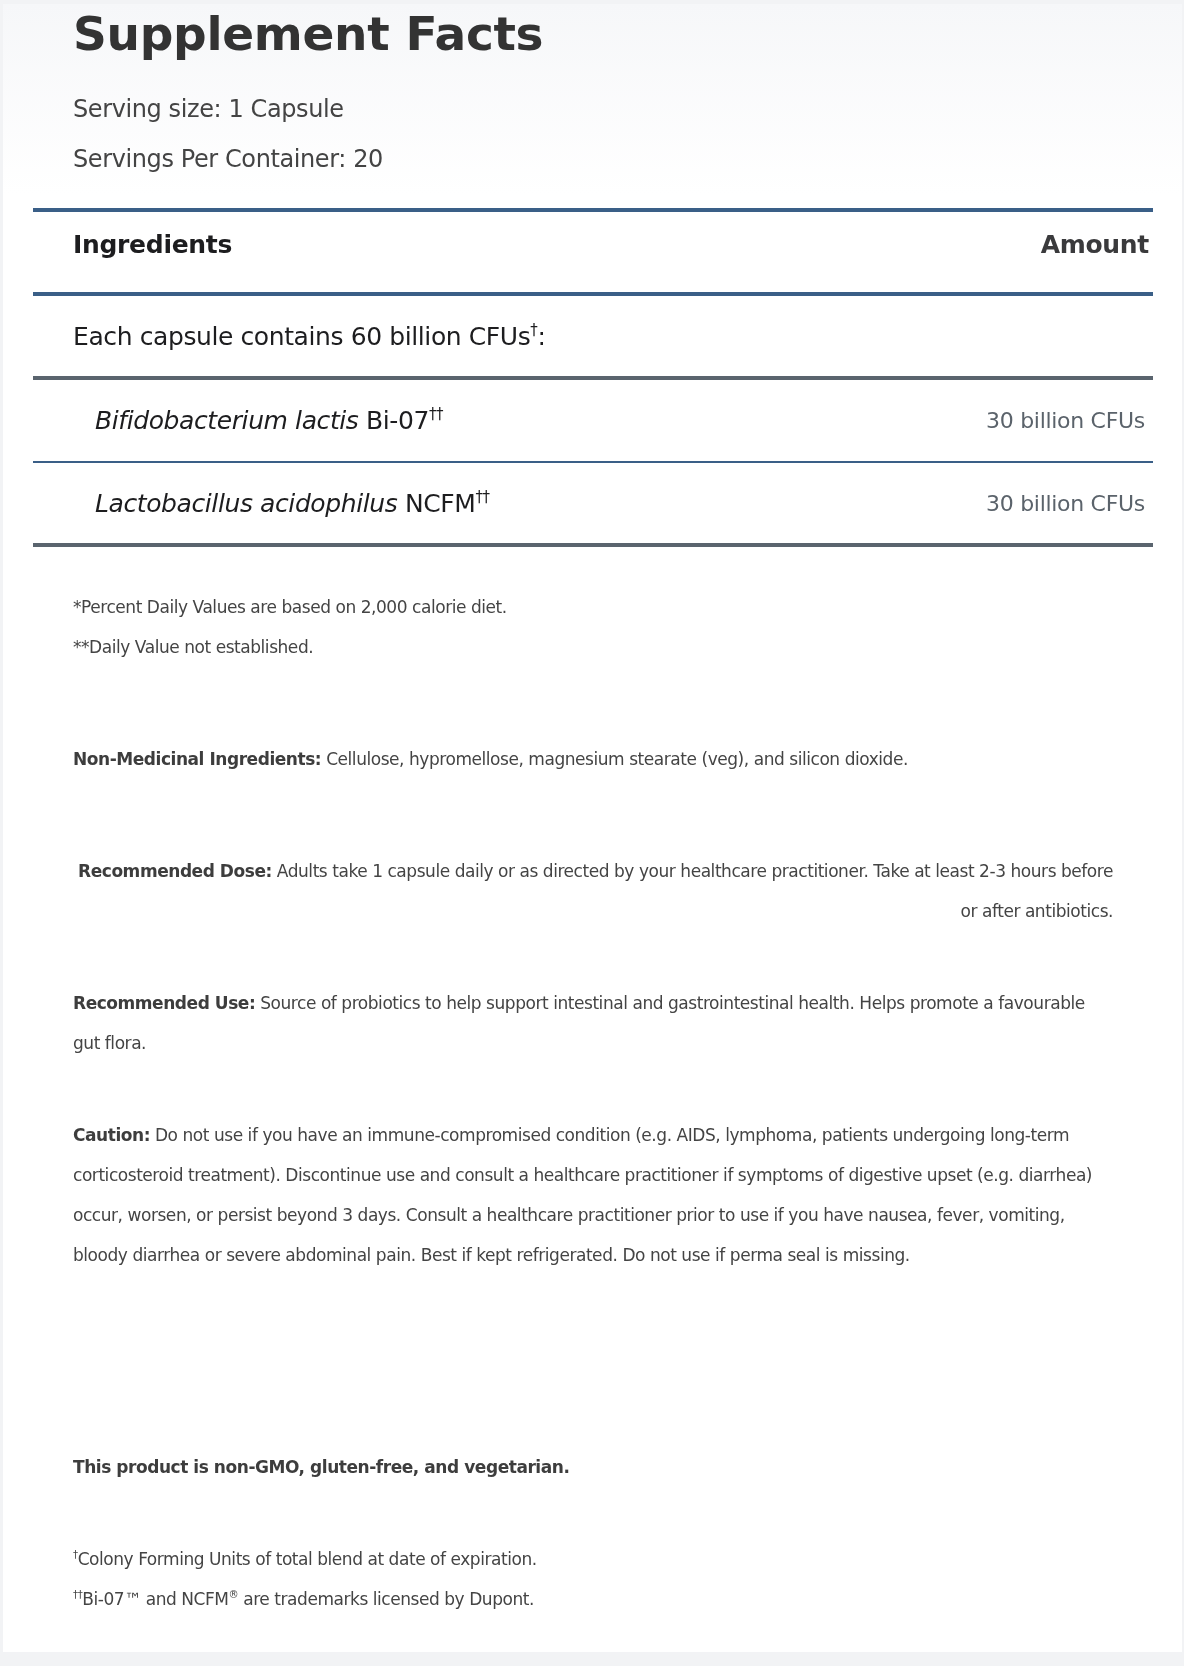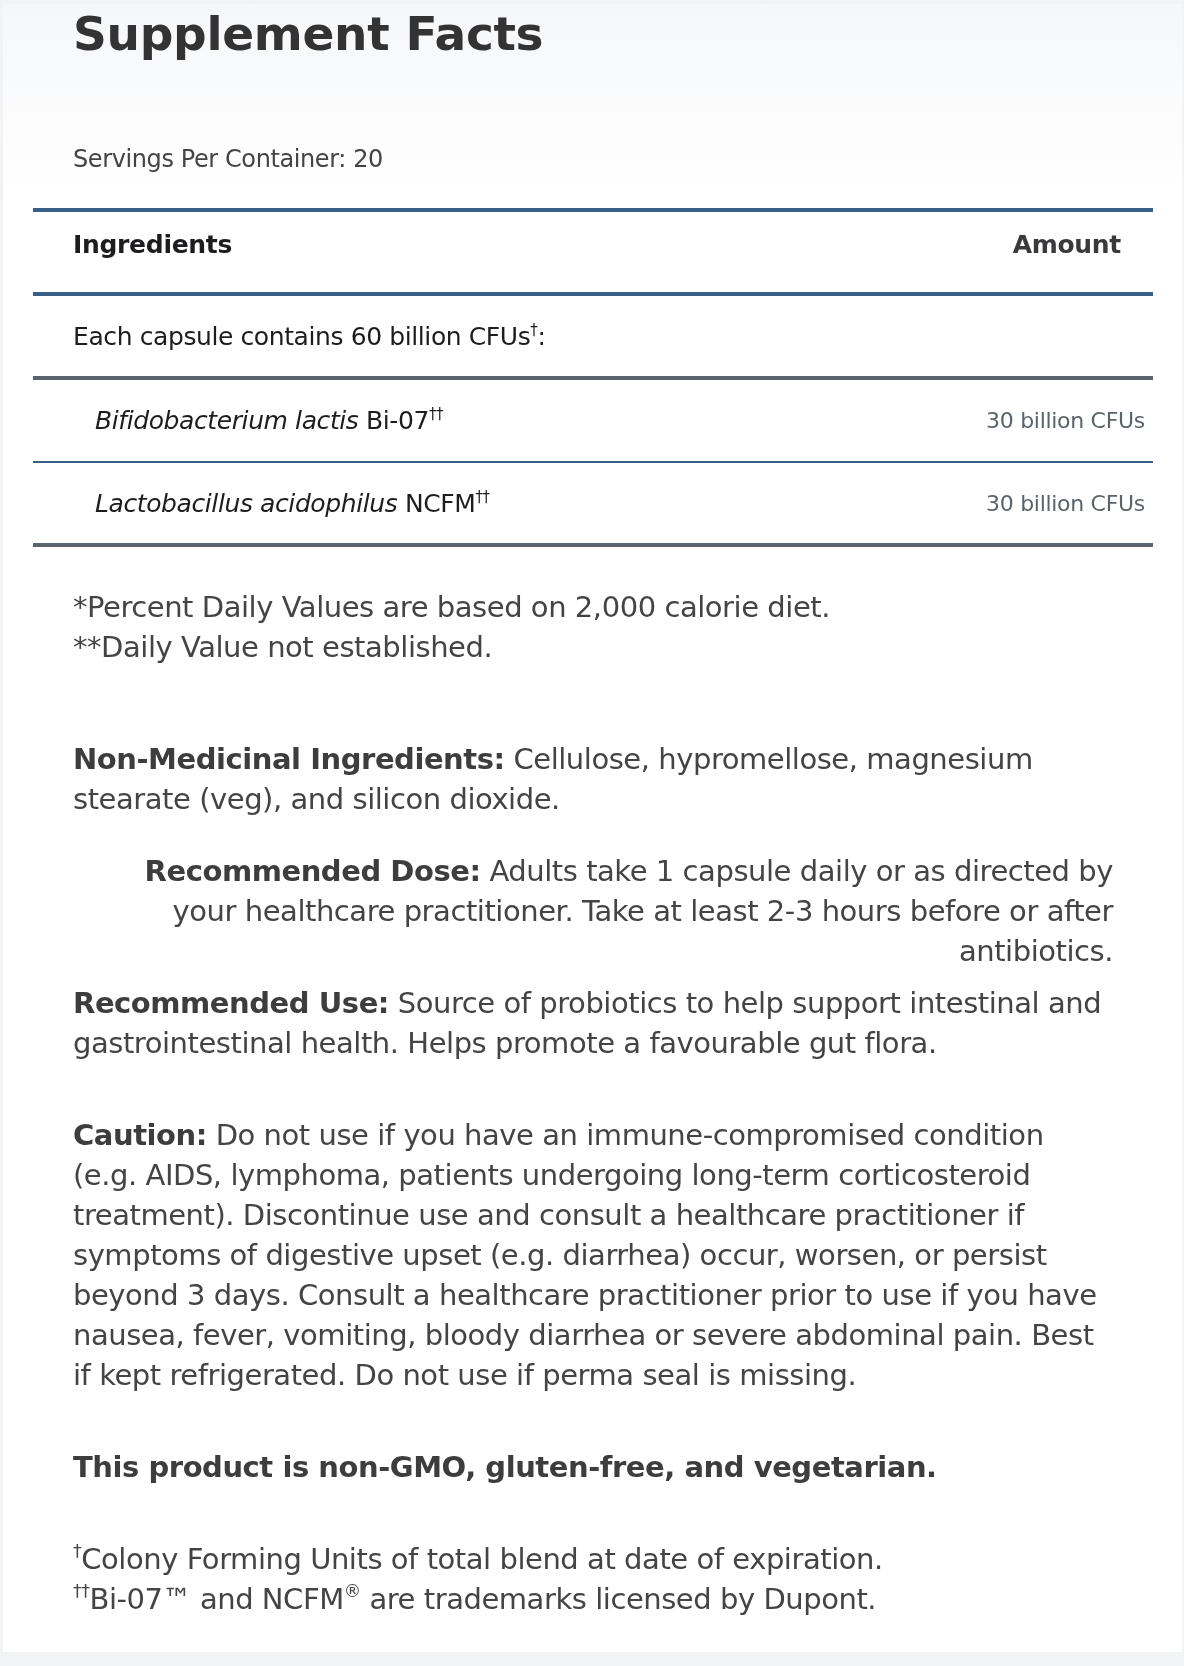--- a/index.html
+++ b/index.html
@@ -25,40 +25,41 @@
   .rule { position: absolute; left: 30px; width: 1120px; }
   .rule.blue-thick { height: 4px; background: #3a5f87; }
   .rule.blue-thin { height: 2px; background: #3a5f87; }
   .rule.gray-thick { height: 4px; background: #5a646e; }
   .row {
     position: absolute; left: 30px; width: 1120px; display: flex;
     align-items: center; justify-content: space-between;
   }
   .hdr { font-size: 25px; font-weight: bold; color: #1d1d1f; letter-spacing: -0.3px; }
   .hdr.left { margin-left: 40px; }
-  .hdr.right { margin-right: 32px; color: #3a3a3c; }
+  .hdr.right { margin-right: 4px; color: #3a3a3c; }
   .contains { margin-left: 40px; font-size: 25px; color: #1d1d1f; letter-spacing: -0.4px; }
   .ingr { margin-left: 62px; font-size: 25px; color: #1d1d1f; letter-spacing: -0.4px; }
   .ingr i { font-style: italic; }
   .amt { margin-right: 8px; font-size: 22px; color: #5b636b; letter-spacing: -0.3px; }
   sup { font-size: 0.6em; vertical-align: 0.7em; line-height: 0; }
   .para {
     position: absolute; left: 70px; width: 1040px;
-    font-size: 29px; line-height: 40px; color: #444; letter-spacing: -0.45px;
+    font-size: 17px; line-height: 40px; color: #444; letter-spacing: -0.45px;
   }
   .para b { color: #3d3d3d; }
   .para.bold { font-weight: bold; color: #3d3d3d; }
 </style>
 </head>
 <body>
 
 <div class="card">
 
   <div class="title">Supplement Facts</div>
 
+  <div class="serving" style="top:90px;">Serving size: 1 Capsule</div>
   <div class="serving" style="top:140px;">Servings Per Container: 20</div>
 
   <div class="rule blue-thick" style="top:204px;"></div>
 
   <div class="row" style="top:208px; height:64px;">
     <span class="hdr left">Ingredients</span>
     <span class="hdr right">Amount</span>
   </div>
 
   <div class="rule blue-thick" style="top:288px;"></div>

